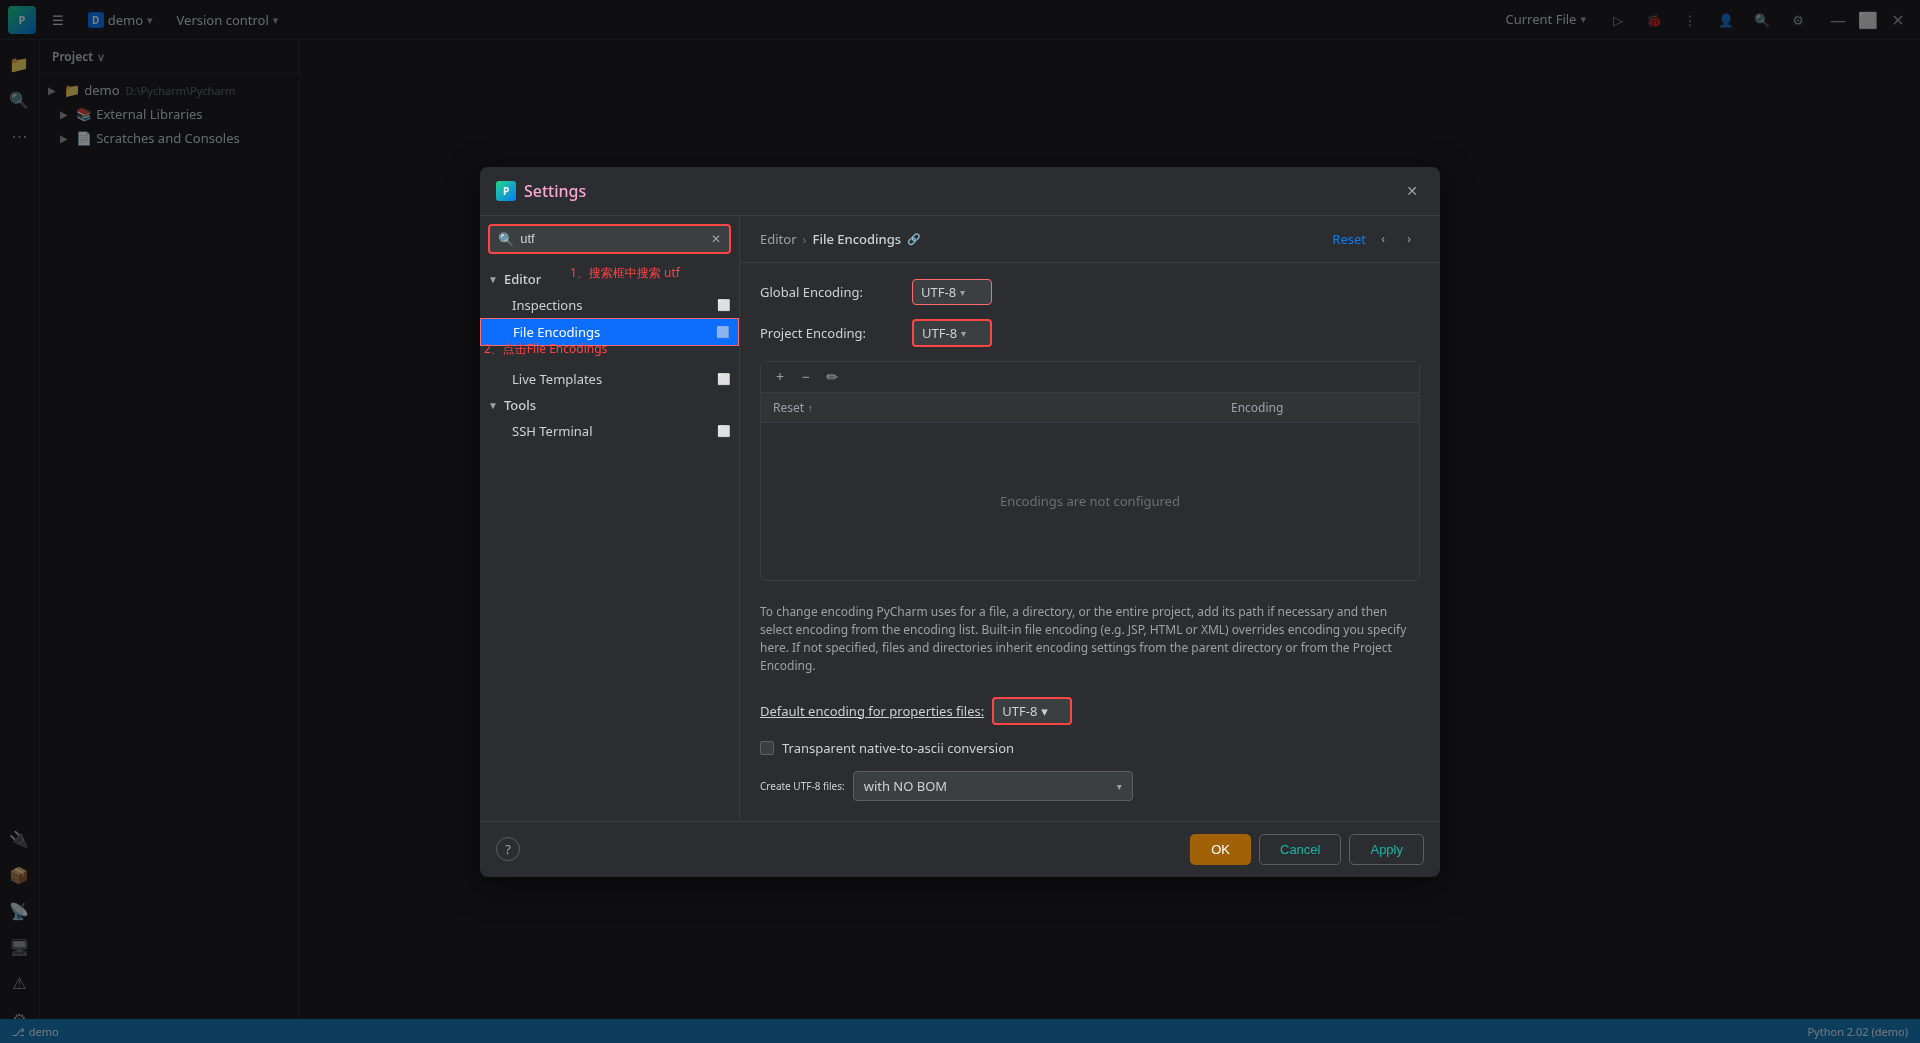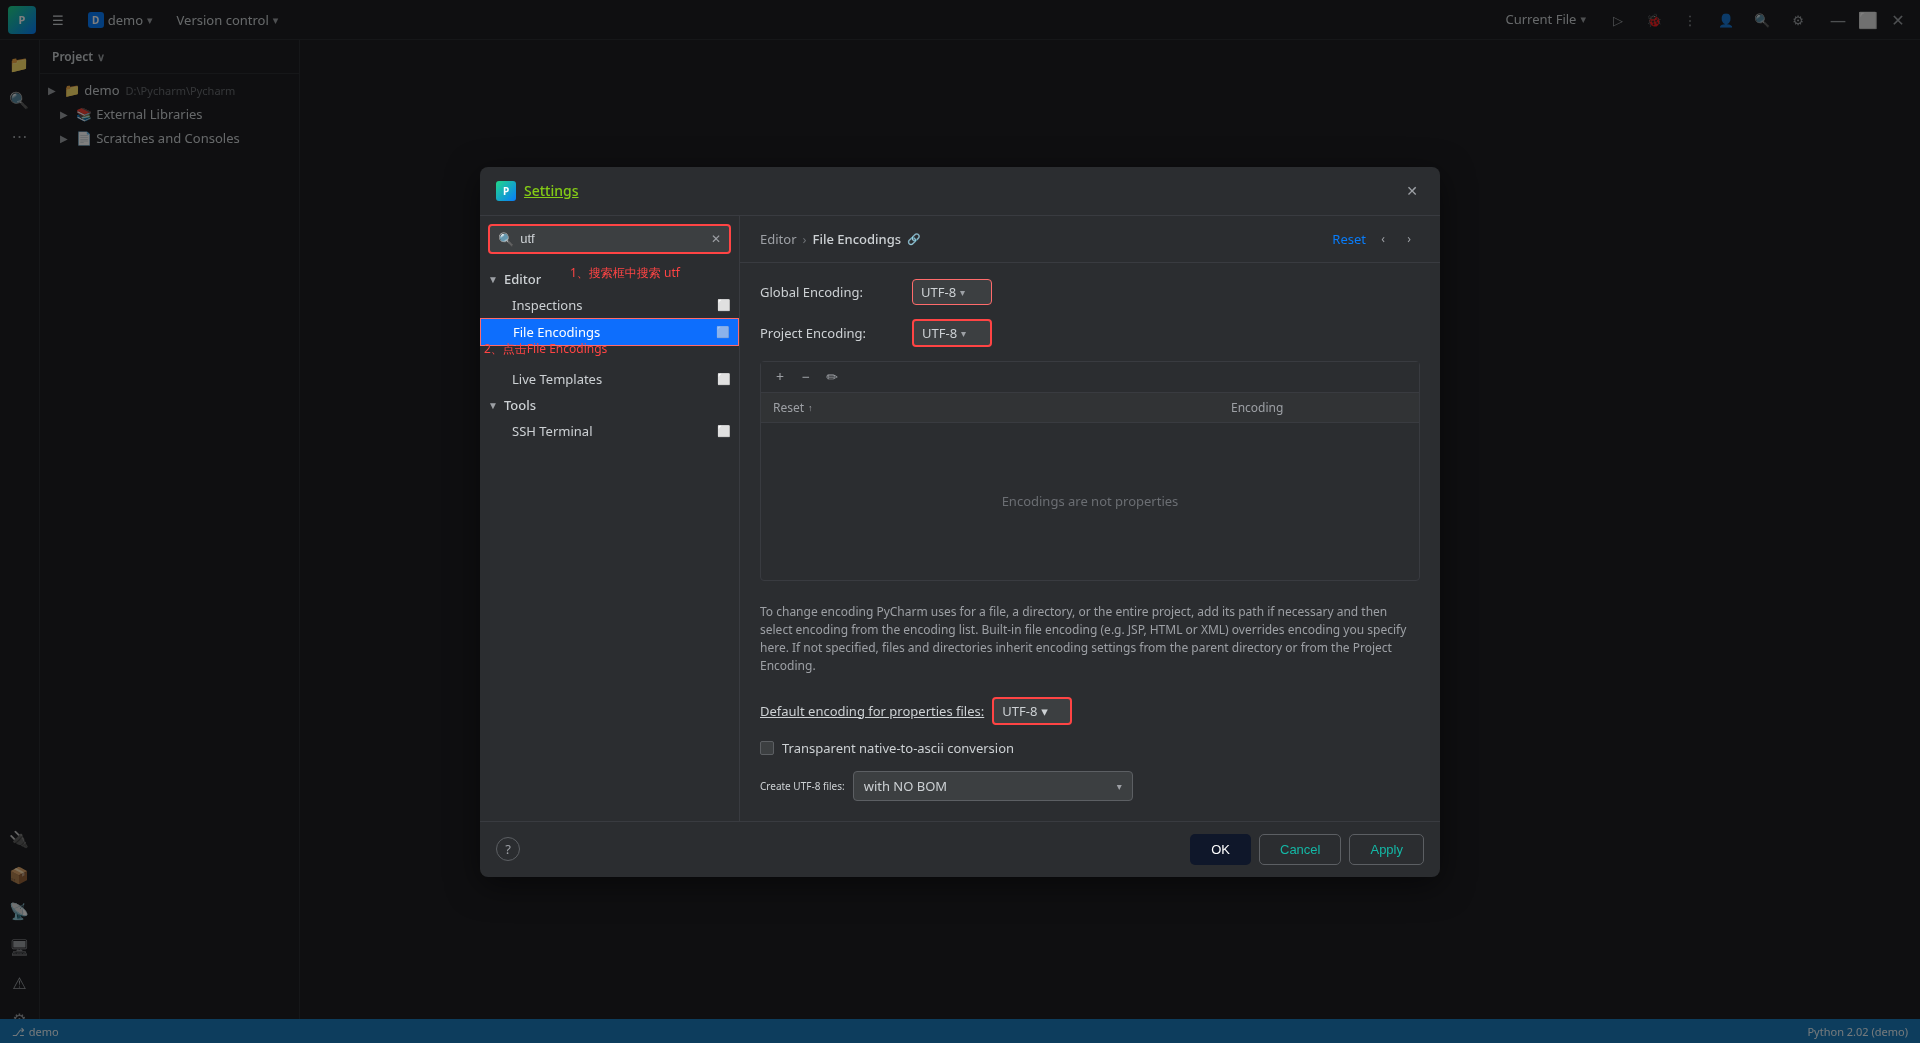--- a/index.html
+++ b/index.html
@@ -174,24 +174,23 @@
       gap: 8px;
     }
     .dialog-titlebar-icon {
       width: 20px; height: 20px;
       background: linear-gradient(135deg, #21d789, #087cfa);
       border-radius: 3px;
       display: flex; align-items: center; justify-content: center;
       font-size: 10px; color: white; font-weight: bold;
     }
     .dialog-title {
-      font-size: 14px;
+      font-size: 16px;
       font-weight: 500;
-      color: #84cc16;
-      text-decoration: underline;
+      color: #f9a8d4;
     }
     .dialog-close {
       margin-left: auto;
       width: 24px; height: 24px;
       display: flex; align-items: center; justify-content: center;
       border-radius: 4px; cursor: pointer; color: #9da0a5; font-size: 14px;
     }
 
     
     .dialog-content {
@@ -493,21 +492,21 @@
       display: flex; gap: 8px;
     }
     .btn {
       padding: 7px 20px;
       border-radius: 5px;
       font-size: 13px;
       cursor: pointer;
       border: 1px solid transparent;
     }
     .btn-primary {
-      background: #0f172a;
+      background: #a16207;
       color: white;
     }
     .btn-secondary {
       background: transparent;
       color: #14b8a6;
       border-color: #5c5f63;
     }
 
     
     .status-bar {
@@ -719,21 +718,21 @@
               <div class="table-header">
                 <div class="th">
                   <span>Reset</span>
                   <span class="th-arrow">↑</span>
                 </div>
                 <div class="th">
                   <span>Encoding</span>
                 </div>
               </div>
               <div class="table-body">
-                <span>Encodings are not properties</span>
+                <span>Encodings are not configured</span>
               </div>
             </div>
 
             <div class="info-text">To change encoding PyCharm uses for a file, a directory, or the entire project, add its path if necessary and then select encoding from the encoding list. Built-in file encoding (e.g. JSP, HTML or XML) overrides encoding you specify here. If not specified, files and directories inherit encoding settings from the parent directory or from the Project Encoding.</div>
 
             <div class="props-row">
               <span class="props-label">Default encoding for properties files:</span>
               <div class="props-dropdown red-border">
                 <span>UTF-8</span>
                 <span>▾</span>

